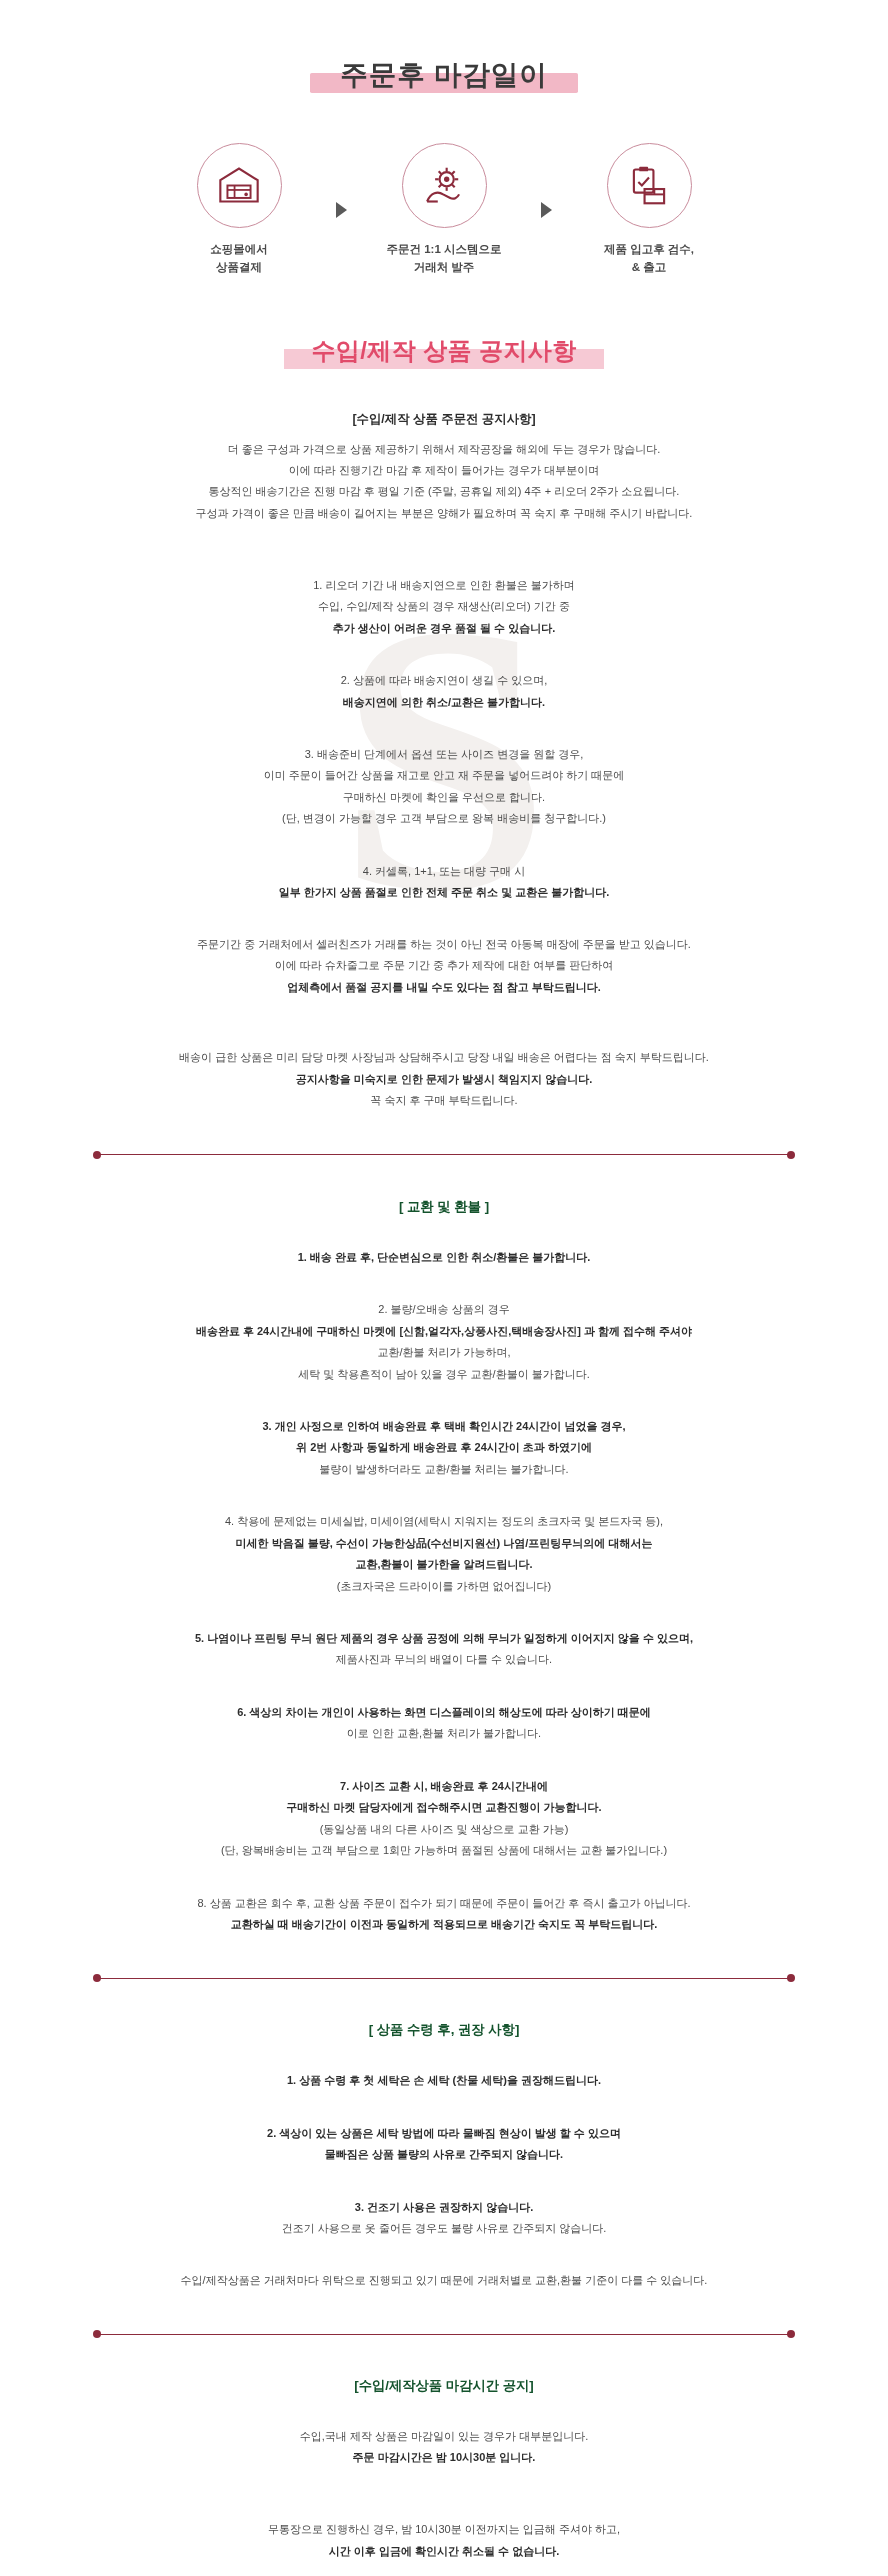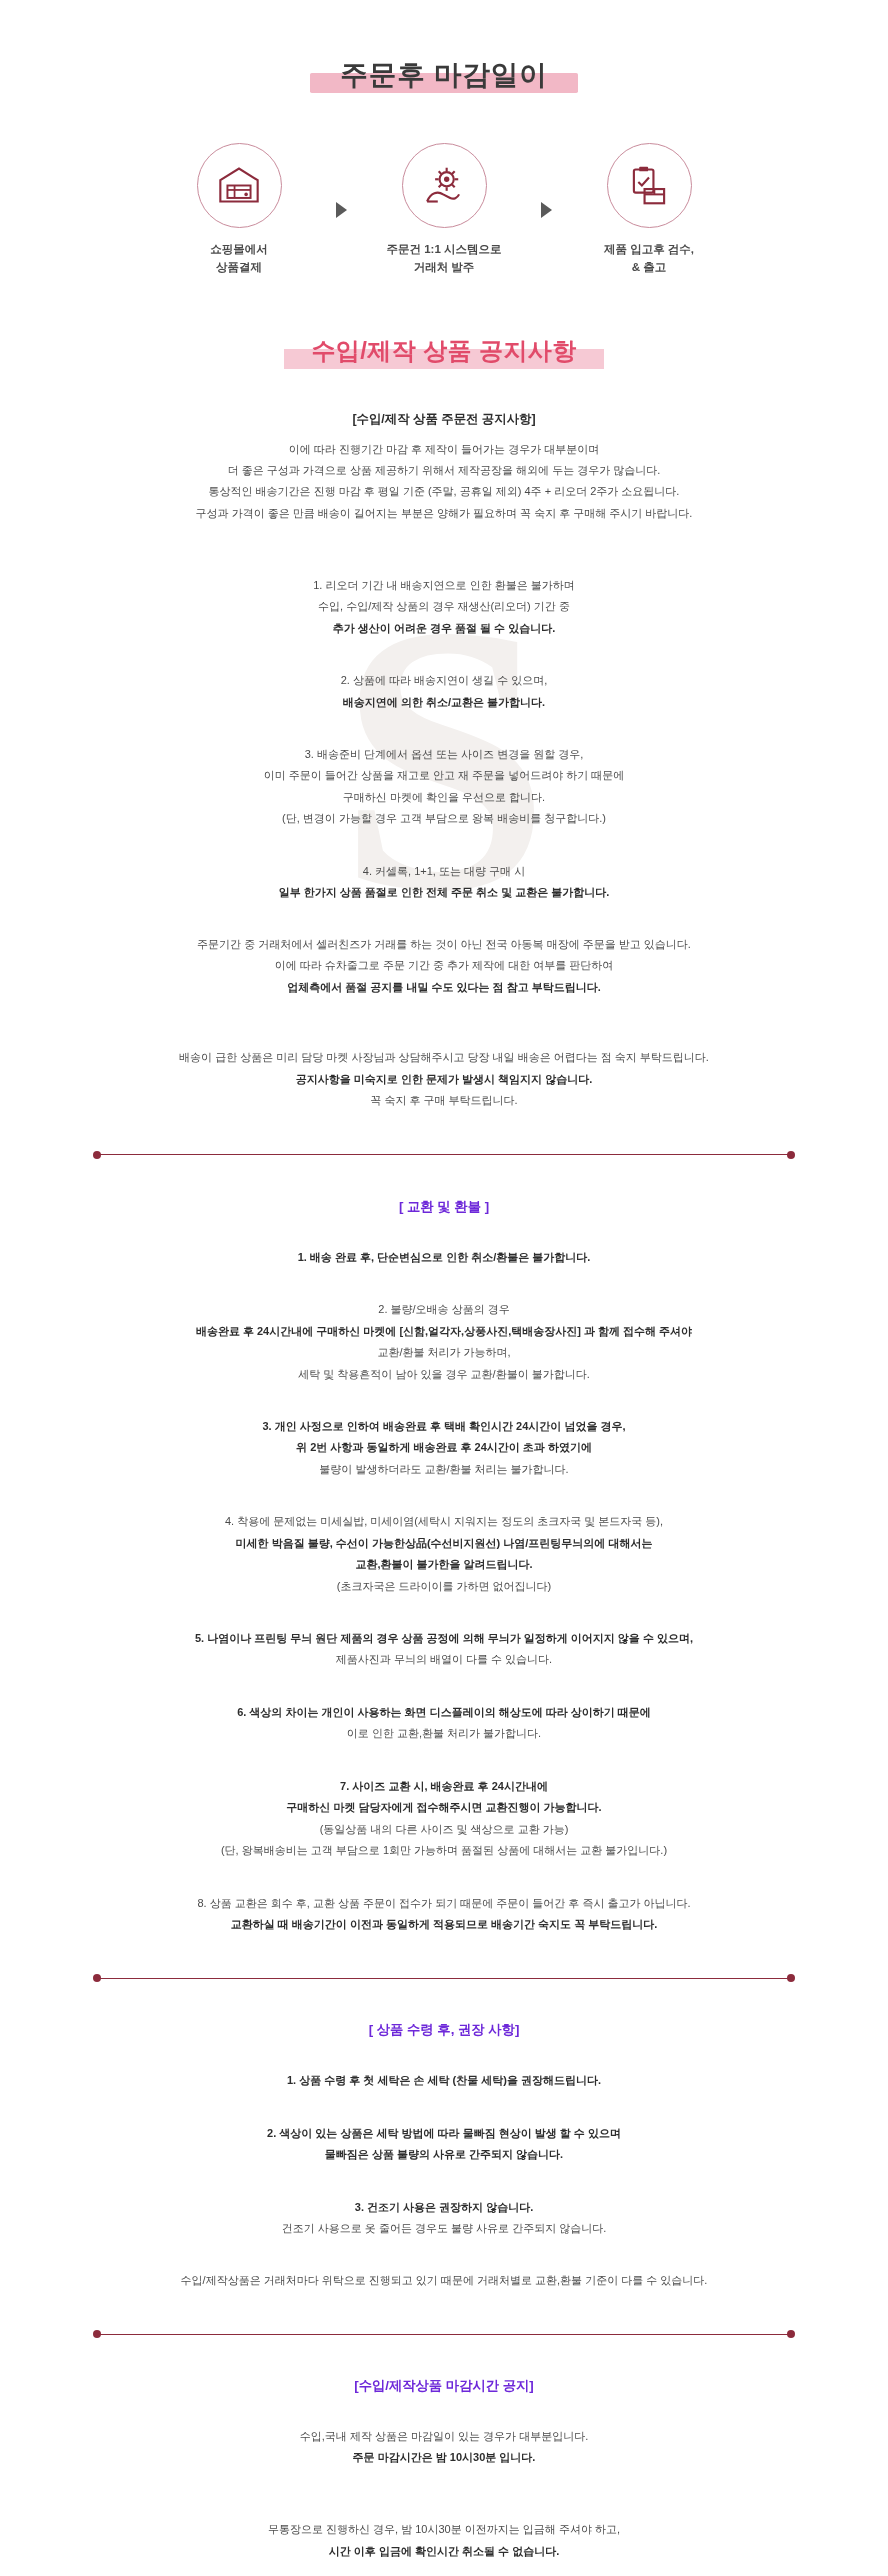--- a/index.html
+++ b/index.html
@@ -188,21 +188,21 @@
     width: 8px; height: 8px;
     border-radius: 50%;
     background: #8c2b3c;
   }
   .divider .dot.l { left: 0; }
   .divider .dot.r { right: 0; }
 
   .sec-head {
     font-size: 13.3px;
     font-weight: bold;
-    color: #6d28d9;
+    color: #14532d;
     margin-bottom: 19.5px;
   }
   .item { margin-top: 31px; }
   .item:first-of-type { margin-top: 0; }
   .foot-pad { height: 62px; }
 </style>
 </head>
 <body>
 
 <div class="page">
@@ -285,22 +285,22 @@
     </div>
   </div>
 
   <div style="height:37px"></div>
 
   <div class="content">
 
     <div class="blk">
       <div class="bold-head">[수입/제작 상품 주문전 공지사항]</div>
       <div>
+        <div class="line">더 좋은 구성과 가격으로 상품 제공하기 위해서 제작공장을 해외에 두는 경우가 많습니다.</div>
         <div class="line">이에 따라 진행기간 마감 후 제작이 들어가는 경우가 대부분이며</div>
-        <div class="line">더 좋은 구성과 가격으로 상품 제공하기 위해서 제작공장을 해외에 두는 경우가 많습니다.</div>
         <div class="line">통상적인 배송기간은 진행 마감 후 평일 기준 (주말, 공휴일 제외) 4주 + 리오더 2주가 소요됩니다.</div>
         <div class="line">구성과 가격이 좋은 만큼 배송이 길어지는 부분은 양해가 필요하며 꼭 숙지 후 구매해 주시기 바랍니다.</div>
       </div>
 
       <div class="gap-m"></div>
 
       <div class="item">
         <div class="line">1. 리오더 기간 내 배송지연으로 인한 환불은 불가하며</div>
         <div class="line">수입, 수입/제작 상품의 경우 재생산(리오더) 기간 중</div>
         <div class="line red b">추가 생산이 어려운 경우 품절 될 수 있습니다.</div>

